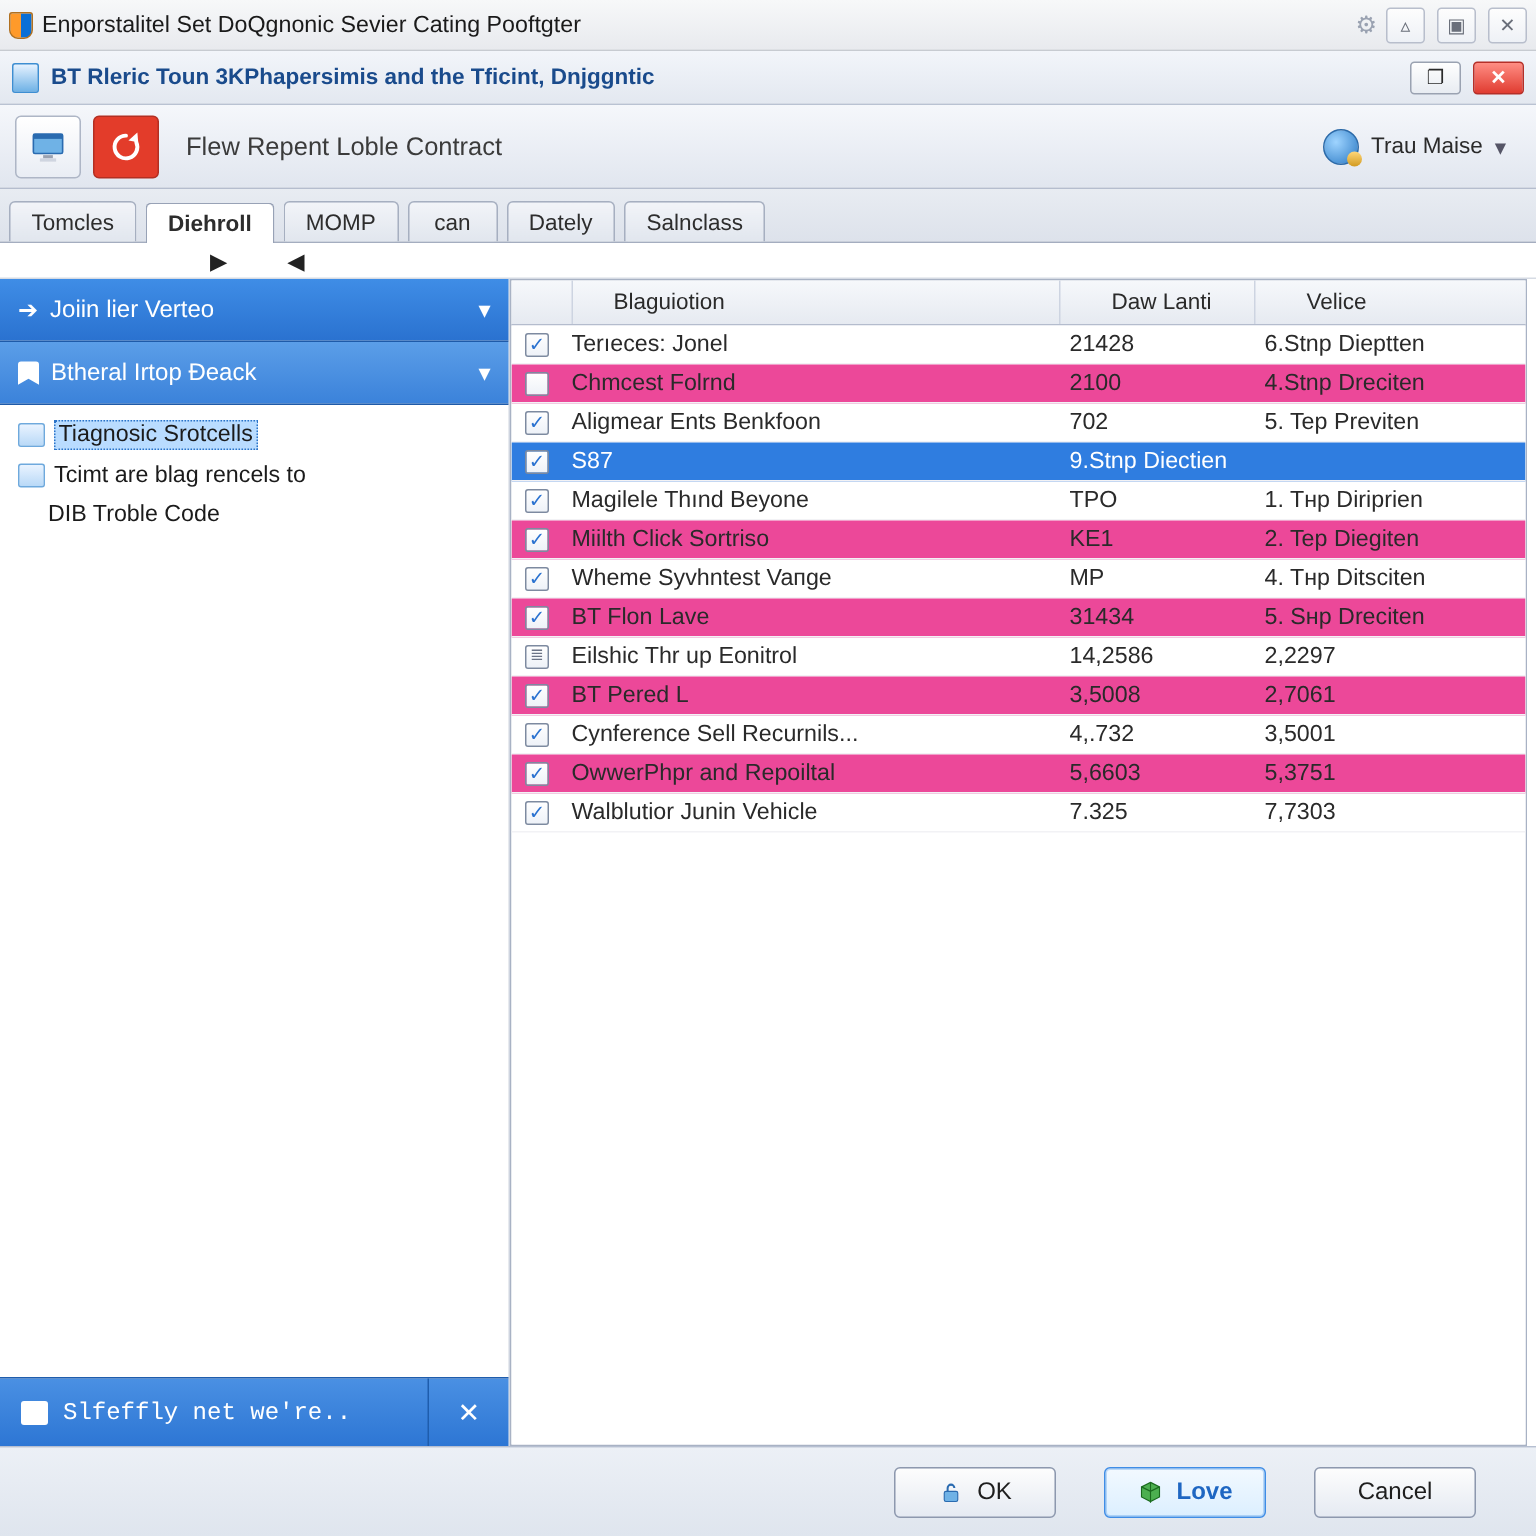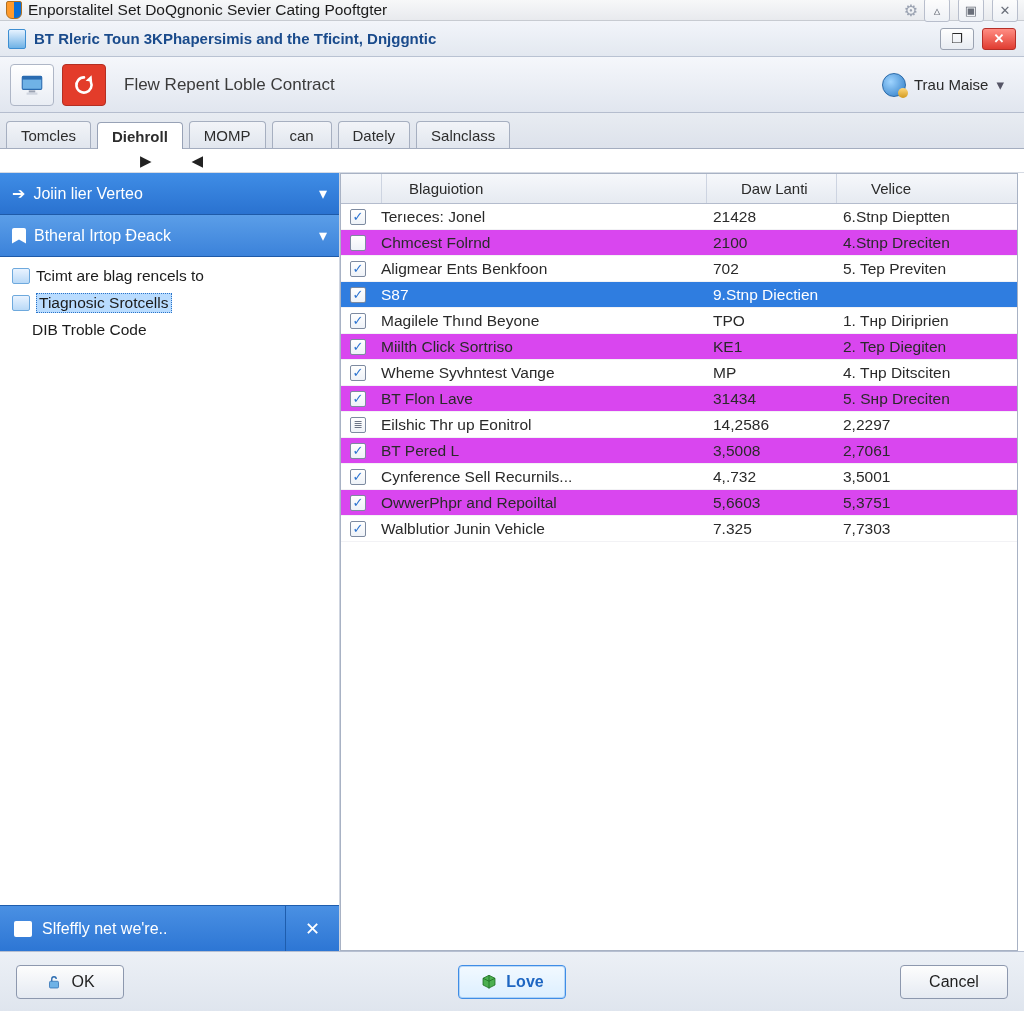--- a/index.html
+++ b/index.html
@@ -8,21 +8,21 @@
     width: 1024px; height: 1024px;
     font-family: "Segoe UI", Tahoma, Arial, sans-serif;
     font-size: 15px;
     background: #ffffff;
     color: #2a2a2a;
     overflow: hidden;
   }
   
   .titlebar1 {
     display: flex; align-items: center;
-    height: 21px;
+    height: 34px;
     background: linear-gradient(#f7f8f9, #e8eaee);
     border-bottom: 1px solid #c7cbd1;
     padding: 0 6px;
     gap: 6px;
   }
   .titlebar1 .title-text { flex: 1; color: #1a1a1a; font-size: 15.5px; }
   .titlebar1 .sys-btns { display: flex; gap: 8px; }
   .sys-chip {
     width: 26px; height: 24px;
     border: 1px solid #b8becc;
@@ -190,21 +190,21 @@
     padding: 0 2px;
   }
   .sidebar-footer {
     display: flex; align-items: center;
     height: 46px;
     background: linear-gradient(#4a90e3,#2d76d4);
     color:#fff;
     border-top:1px solid #1e5dad;
   }
   .sidebar-footer .sf-main {
-    flex:1; display:flex; align-items:center; gap:10px; padding:0 14px; font-size:16px;
+    flex:1; display:flex; align-items:center; gap:10px; padding:0 14px; font-size:16px;font-family:Liberation Mono, monospace;
   }
   .sidebar-footer .sf-close {
     width: 54px; height: 100%;
     border-left: 1px solid #1e5dad;
     display:flex; align-items:center; justify-content:center;
     font-size:18px;
   }
   
   .tablewrap {
     flex: 1;
@@ -226,21 +226,21 @@
   }
   .thead > div { padding: 0 6px; border-right:1px solid #cdd4e1; height:100%; display:flex; align-items:center;margin-left:28px;}
   .thead > div:last-child{border-right:none;}
   .tbody { flex:1; overflow:auto; background:#fff; }
   .trow {
     height: 26px;
     border-bottom: 1px solid #f2f2f5;
     font-size: 15.5px;
   }
   .trow > div { padding: 0 6px; overflow:hidden; white-space:nowrap; text-overflow:ellipsis;}
-  .trow.alt { background:#d946ef; }
+  .trow.alt { background:#ec4899; }
   .trow.selected {
     background: #2f7de0;
     color: #fff;
   }
   .cb {
     width: 16px; height: 16px;
     border: 1px solid #7d8aa0;
     border-radius: 2px;
     background: linear-gradient(#fff,#eef2f8);
     margin: 0 auto;
@@ -249,23 +249,23 @@
     font-size: 13px;
     line-height: 1;
   }
   .cb.icon-list {
     color:#6c7486;
     font-size:11px;
   }
   
   .footer {
     height: 60px;
-    display:flex; justify-content:space-between; align-items:center;
-    gap: 12px;
-    padding: 0 16px;
+    display:flex; justify-content:flex-end; align-items:center;
+    gap: 32px;
+    padding: 0 40px;
     background: linear-gradient(#ecf0f6,#dfe5ee);
     border-top: 1px solid #b6bfd1;
   }
   .btn {
     height: 34px;
     min-width: 108px;
     padding: 0 16px;
     border: 1px solid #8d98ae;
     border-radius: 4px;
     background: linear-gradient(#fdfdfd,#e5eaf2);
@@ -350,27 +350,27 @@
       <span>➔</span>
       <span>Joiin lier Verteo</span>
       <span class="dd">▾</span>
     </div>
     <div class="panel-hdr lighter">
       <span style="display:inline-block;width:14px;height:16px;background:#fff;border-radius:2px 2px 0 0;clip-path:polygon(0 0,100% 0,100% 100%,50% 75%,0 100%);"></span>
       <span>Btheral Irtop Đeack</span>
       <span class="dd">▾</span>
     </div>
     <div class="tree" id="tree">
+        <div class="tree-item selected">
+          <span class="file-icon"></span>
+          <span class="label">Tiagnosic Srotcells</span>
+        </div>
         <div class="tree-item">
           <span class="file-icon"></span>
           <span class="label">Tcimt are blag rencels to</span>
-        </div>
-        <div class="tree-item selected">
-          <span class="file-icon"></span>
-          <span class="label">Tiagnosic Srotcells</span>
         </div>
         <div class="tree-item" style="padding-left: 28px;">
           <span class="label">DIB Troble Code</span>
         </div>
       </div>
     <div style="flex:1"></div>
     <div class="sidebar-footer">
       <div class="sf-main">
         <span style="display:inline-block;width:18px;height:16px;background:#fff;border-radius:2px;"></span>
         <span>Slfeffly net we're..</span>

